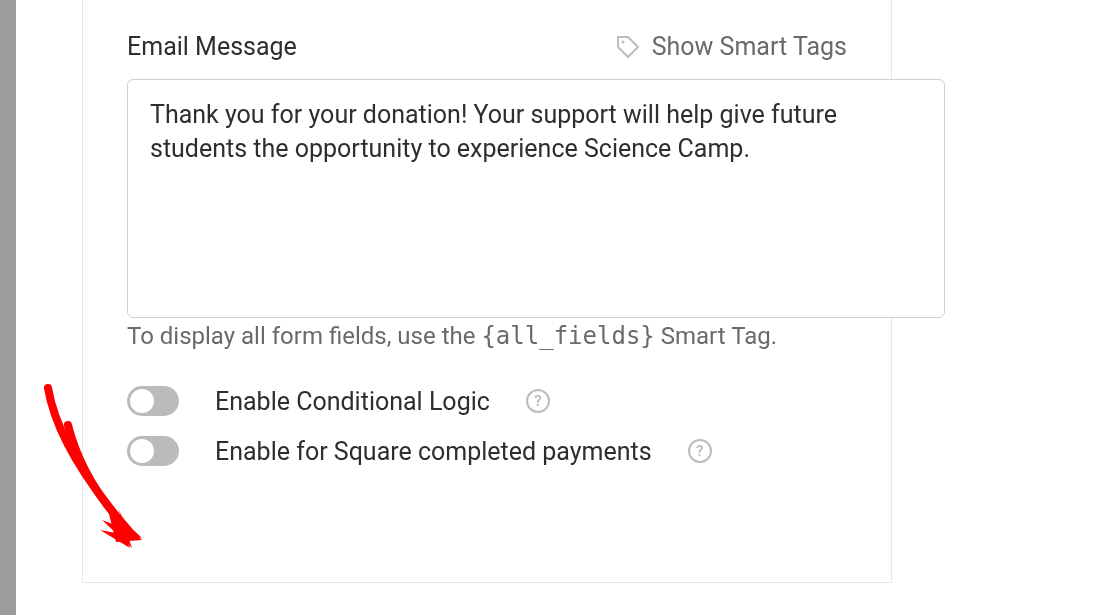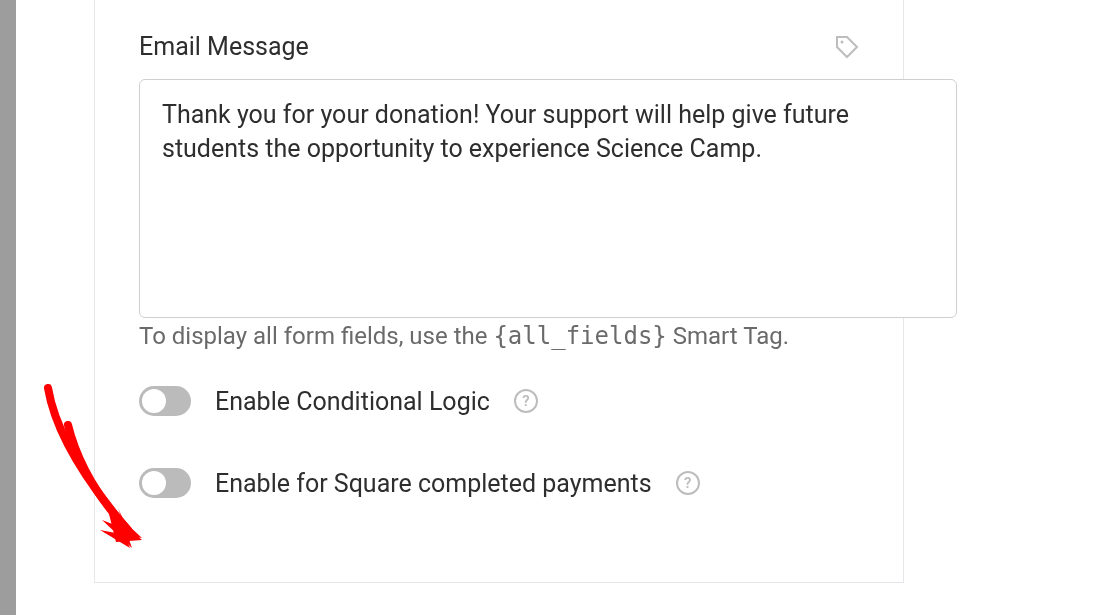--- a/index.html
+++ b/index.html
@@ -1,29 +1,29 @@
 <!DOCTYPE html>
 <html><head>
 <meta charset="utf-8">
 <style>
   *{box-sizing:border-box;margin:0;padding:0}
   body{font-family:-apple-system,BlinkMacSystemFont,"Segoe UI",Roboto,Helvetica,Arial,sans-serif;background:#fff;width:1116px;height:615px;overflow:hidden;position:relative}
   .left-rail{position:absolute;top:0;left:0;width:16px;height:615px;background:#9d9d9d}
-  .panel{position:absolute;top:0;left:94px;width:810px;height:583px;border:1px solid #e5e7eb;border-top:none;background:#fff;padding:32px 44px 40px 44px}
+  .panel{position:absolute;top:0;left:82px;width:810px;height:583px;border:1px solid #e5e7eb;border-top:none;background:#fff;padding:32px 44px 40px 44px}
   .header-row{display:flex;justify-content:space-between;align-items:center;margin-bottom:18px}
   .label{font-size:25px;color:#2e2e2e}
   .smart-link{display:flex;align-items:center;gap:12px;cursor:pointer}
   .smart-link span{font-size:25px;color:#6a6a6a}
   .tag-icon{width:24px;height:24px}
   .tag-icon svg{width:100%;height:100%;display:block}
   .textarea{width:818px;height:239px;border:1px solid #cfcfcf;border-radius:6px;padding:18px 22px;font-size:25px;line-height:1.35;color:#2e2e2e;resize:none;outline:none;font-family:inherit}
   .help-text{font-size:24px;color:#6a6a6a}
   .help-text code{font-family:"SFMono-Regular",Consolas,Menlo,monospace;font-size:24px}
-  .toggle-row{display:flex;align-items:center;gap:24px;margin-top:36px}
-  .toggle-row.second{margin-top:52px}
+  .toggle-row{display:flex;align-items:center;gap:36px;margin-top:36px}
+  .toggle-row.second{margin-top:20px}
   .toggle{position:relative;width:52px;height:30px;background:#bbb;border-radius:999px;cursor:pointer;flex-shrink:0}
   .toggle .knob{position:absolute;top:3px;left:3px;width:24px;height:24px;background:#fff;border-radius:50%}
   .toggle-label{font-size:25px;color:#2e2e2e}
   .help-icon{width:24px;height:24px;border:2px solid #bdbdbd;border-radius:50%;display:flex;align-items:center;justify-content:center;color:#bdbdbd;font-size:15px;font-weight:600;cursor:pointer;flex-shrink:0}
   .annotation-arrow{position:absolute;top:380px;left:30px;width:130px;height:180px;pointer-events:none;z-index:10}
 </style>
 </head>
 <body>
 
 <div class="left-rail"></div>
@@ -32,20 +32,21 @@
 
   <div class="header-row">
     <div class="label">Email Message</div>
     <div class="smart-link">
       <span class="tag-icon">
         <svg viewBox="0 0 24 24" fill="none" stroke="#bdbdbd" stroke-width="2">
           <path d="M2 2 L12 2 L22 12 L12 22 L2 12 Z"></path>
           <circle cx="7" cy="7" r="1.5" fill="#bdbdbd" stroke="none"></circle>
         </svg>
       </span>
+      <span>Show Smart Tags</span>
     </div>
   </div>
 
   <textarea class="textarea" style="">Thank you for your donation! Your support will help give future students the opportunity to experience Science Camp.</textarea>
 
   <div class="help-text">
     <span>To display all form fields, use the </span><code>{all_fields}</code><span> Smart Tag.</span>
   </div>
 
   <div class="toggle-row">

